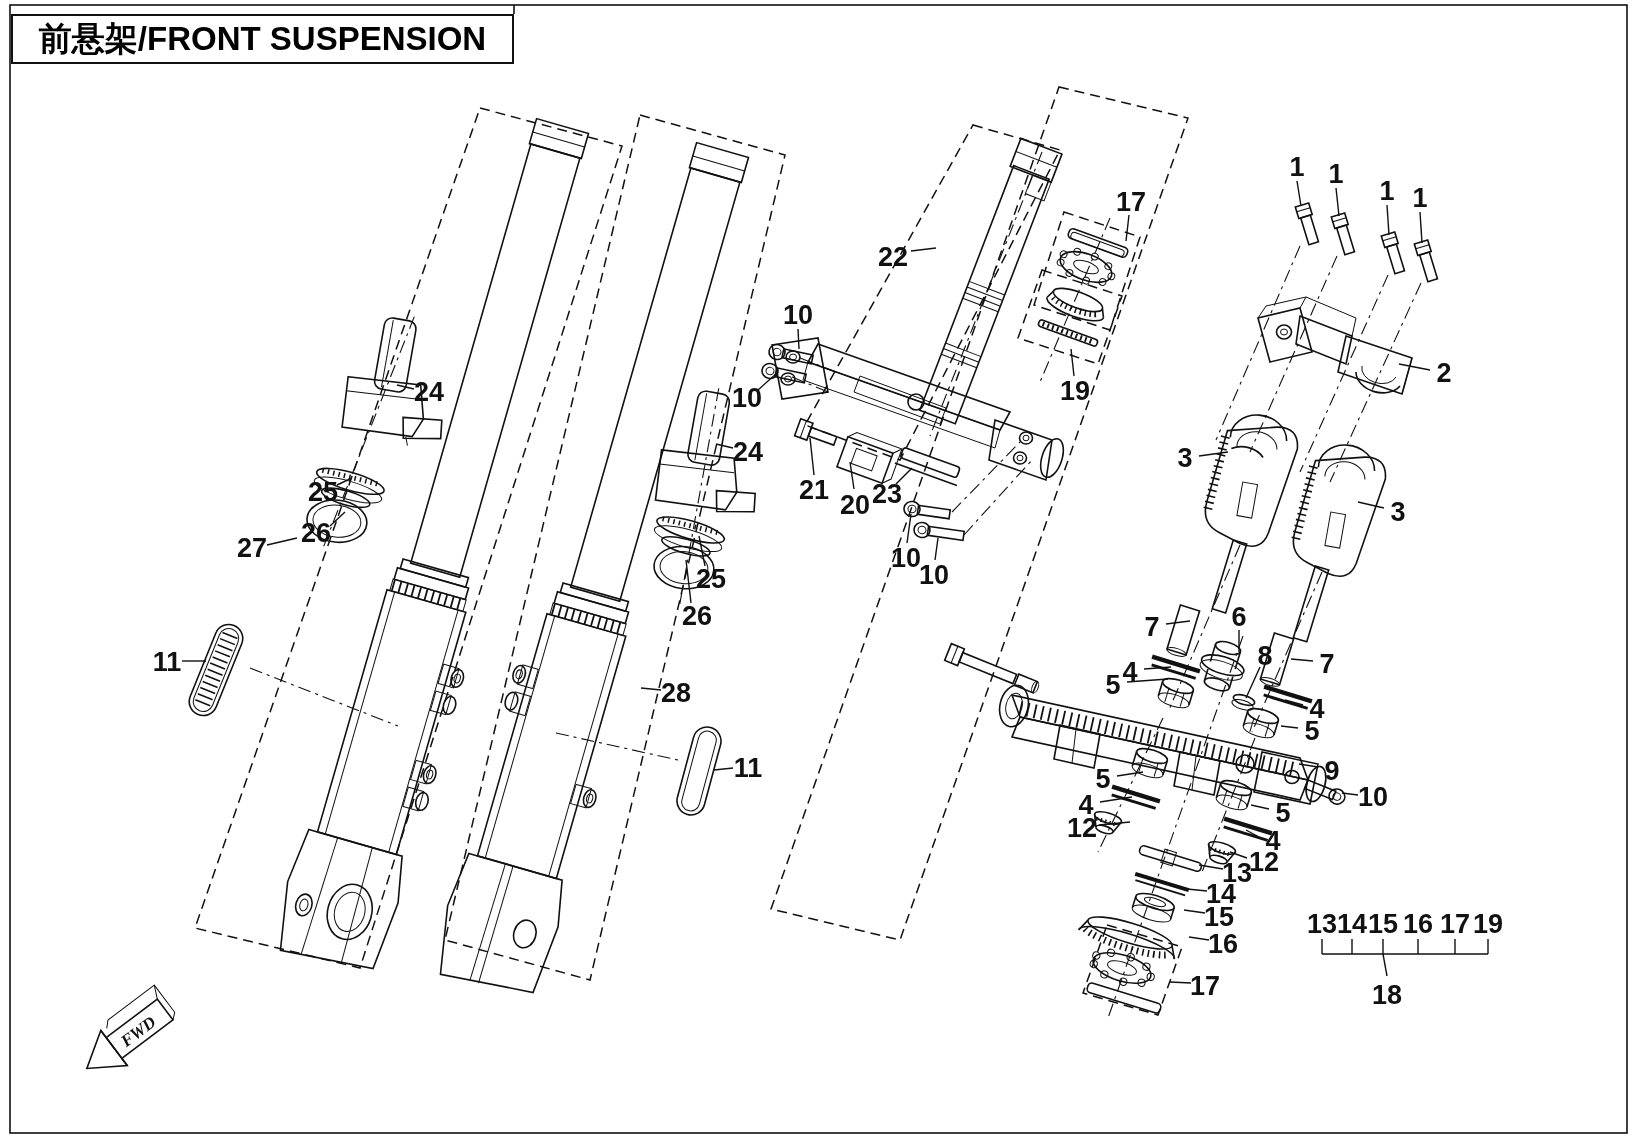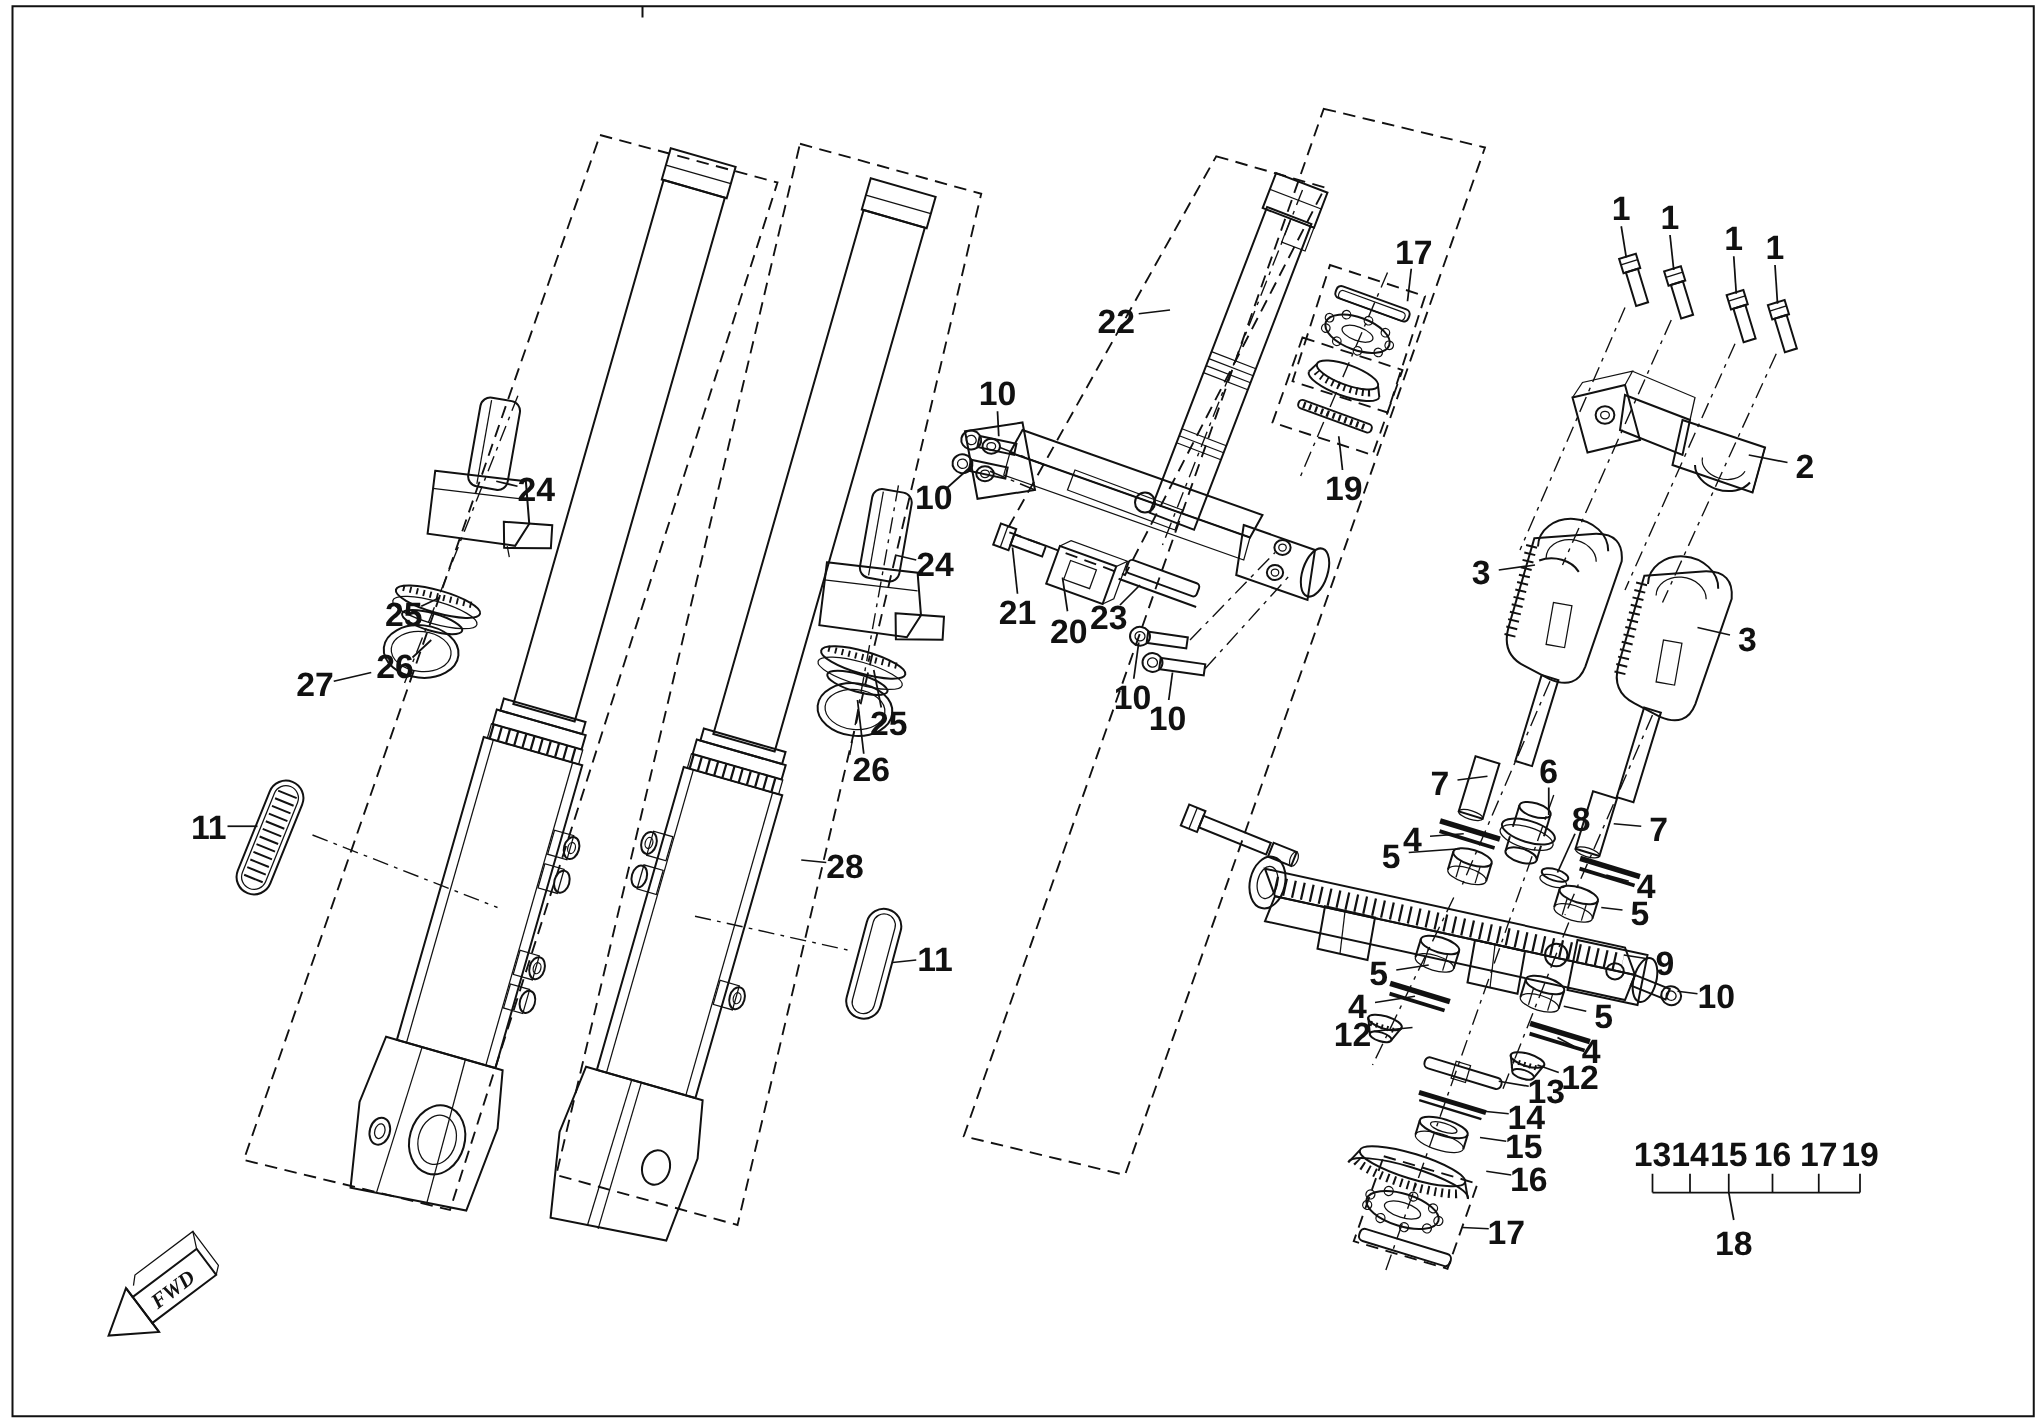--- a/index.html
+++ b/index.html
@@ -610,13 +610,16 @@
         <text x="1455" y="933" class="plabel" text-anchor="middle">17</text>
         <line x1="1455" y1="939" x2="1455" y2="954" class="leader"></line>
         <text x="1488" y="933" class="plabel" text-anchor="middle">19</text>
         <line x1="1488" y1="939" x2="1488" y2="954" class="leader"></line>
         <line x1="1322" y1="954" x2="1488" y2="954" class="leader"></line>
         <line x1="1383" y1="954" x2="1387" y2="976" class="leader"></line>
         <text x="1387" y="1004" class="plabel" text-anchor="middle">18</text>
       </g>
 </svg>
 
+<div id="title-box">
+  <span>前悬架/FRONT SUSPENSION</span>
 </div>
+</div>
 
 </body></html>

